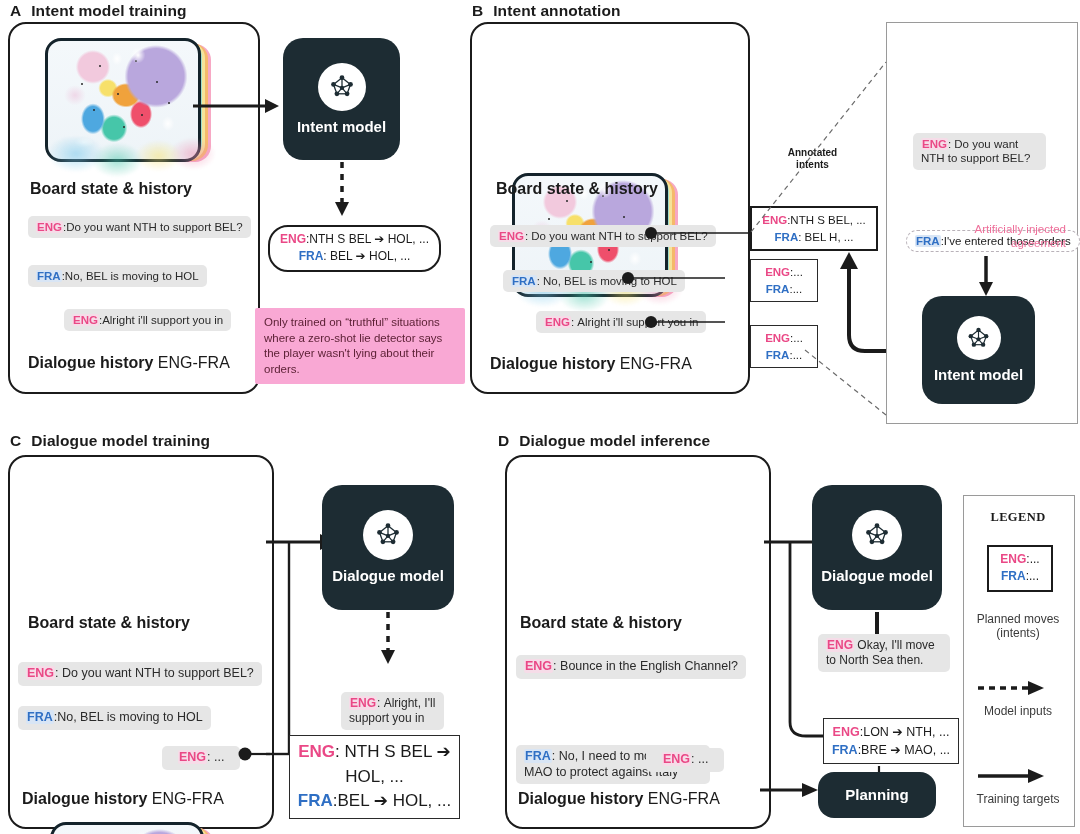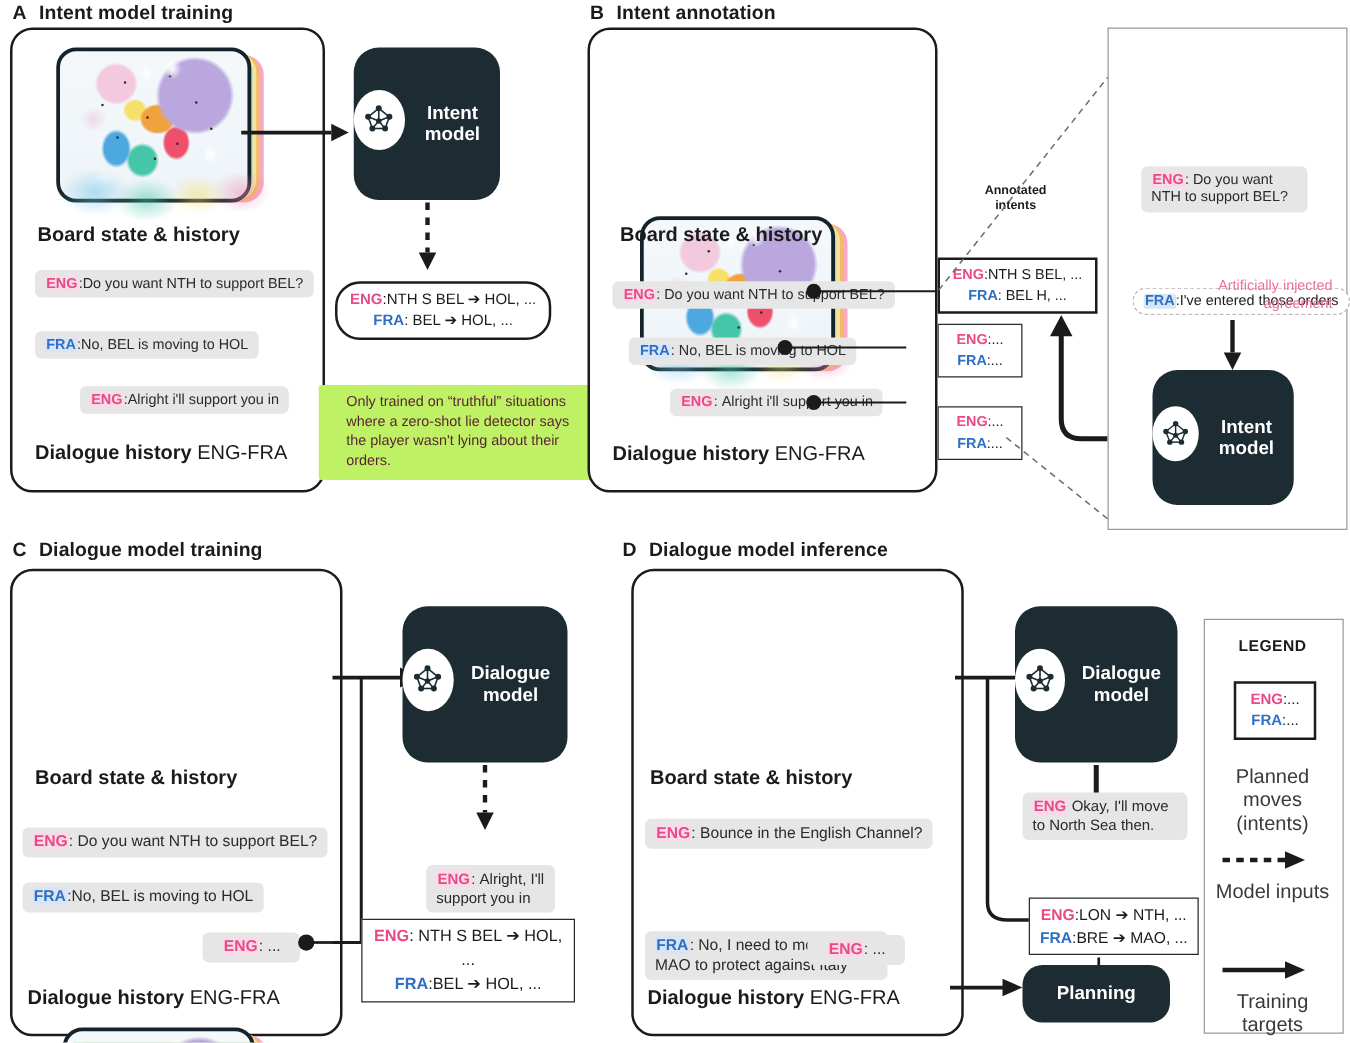--- a/index.html
+++ b/index.html
@@ -38,21 +38,21 @@
   .board-dots i{position:absolute;width:2px;height:2px;background:#2a2a2a;border-radius:50%;}
   .board-splash{position:absolute;left:0;right:-4%;bottom:-16%;height:34%;
     background:
       radial-gradient(ellipse 22% 60% at 18% 40%, rgba(120,200,235,.55) 0%, rgba(120,200,235,0) 75%),
       radial-gradient(ellipse 20% 55% at 42% 55%, rgba(70,198,169,.5) 0%, rgba(70,198,169,0) 75%),
       radial-gradient(ellipse 18% 50% at 66% 45%, rgba(247,224,106,.5) 0%, rgba(247,224,106,0) 75%),
       radial-gradient(ellipse 18% 52% at 86% 40%, rgba(239,140,175,.5) 0%, rgba(239,140,175,0) 75%);
     filter:blur(1px);}
 
   
-  .node{background:#1d2c33;border-radius:20px;display:flex;
+  .node{background:#1d2c33;border-radius:20px;display:flex;flex-direction:column;
         align-items:center;justify-content:center;color:#fff;}
   .node-label{color:#fff;font-size:15px;font-weight:bold;text-align:center;line-height:1.15;}
   .nnicon{background:#fff;border-radius:50%;display:flex;align-items:center;justify-content:center;}
 
   
   .bubble{background:#e6e6e6;border-radius:5px;padding:4px 8px;font-size:11.5px;
           line-height:1.25;color:#2a2a2a;display:inline-block;}
   .eng{color:#ea4886;font-weight:bold;}
   .fra{color:#2f6fc4;font-weight:bold;}
   .eng-s{color:#ea4886;font-weight:bold;background:#f6dce8;padding:0 1px;border-radius:2px;}
@@ -60,32 +60,32 @@
 
   
   .cap{font-weight:bold;font-size:16px;}
   .cap .light{font-weight:normal;}
 
   
   .intent-box{background:#fff;border:1px solid #2a2a2a;padding:4px 7px;font-size:12px;line-height:1.45;text-align:center;}
   .intent-box.heavy{border:2.5px solid #1b1b1b;}
 
   
-  .note-pink{background:#bef264;color:#5a1f33;font-size:11.5px;line-height:1.35;
-             padding:7px 22px;border-radius:2px;}
+  .note-pink{background:#f9a8d4;color:#5a1f33;font-size:11.5px;line-height:1.35;
+             padding:7px 9px;border-radius:2px;}
   .pink-txt{color:#ee6f9a;font-size:11.5px;text-align:right;line-height:1.25;}
   .dashed-bubble{border:1.4px dashed #b9b2b9;border-radius:12px;padding:4px 8px;
                  font-size:11.5px;background:#fff;display:inline-block;}
 
   
   .thin-frame{border:1px solid #9a9a9a;background:#fff;}
 
   
-  .legend-title{font-weight:bold;font-size:12.5px;letter-spacing:.4px;text-align:center;}
-  .legend-cap{font-size:16px;color:#3a3a3a;text-align:center;line-height:1.2;}
+  .legend-title{font-weight:bold;font-size:12.5px;letter-spacing:.4px;text-align:center;font-family:Liberation Serif, serif;}
+  .legend-cap{font-size:12px;color:#3a3a3a;text-align:center;line-height:1.2;}
 
   svg{display:block;overflow:visible;}
 </style>
 </head>
 <body>
 
 <div class="abs" style="left:10px;top:2px;display:flex;gap:10px;align-items:baseline;">
   <span class="panel-letter">A</span>
   <span class="panel-label">Intent model training</span>
 </div>
@@ -399,21 +399,21 @@
 
 <svg class="abs" style="left:380px;top:612px;width:16px;height:58px;">
   <line x1="8" y1="0" x2="8" y2="38" stroke="#1b1b1b" stroke-width="3.5" stroke-dasharray="6,6"></line>
   <polygon points="1,38 15,38 8,52" fill="#1b1b1b"></polygon>
 </svg>
 
 <div class="abs bubble" style="left:341px;top:692px;width:87px;font-size:12px;">
   <span class="eng-s">ENG</span>:&nbsp;<span>Alright, I'll support you in</span>
 </div>
 
-<div class="abs intent-box" style="left:289px;top:735px;width:155px;font-size:13px;">
+<div class="abs intent-box" style="left:289px;top:735px;width:155px;font-size:17px;">
   <div><span class="eng">ENG</span>:&nbsp;<span>NTH S BEL ➔ HOL, ...</span></div>
   <div><span class="fra">FRA</span>:<span>BEL ➔ HOL, ...</span></div>
 </div>
 
 <div class="abs" style="left:498px;top:432px;display:flex;gap:10px;align-items:baseline;">
   <span class="panel-letter">D</span>
   <span class="panel-label">Dialogue model inference</span>
 </div>
 <div class="abs panel-box" style="left:505px;top:455px;width:262px;height:370px;"></div>
 

